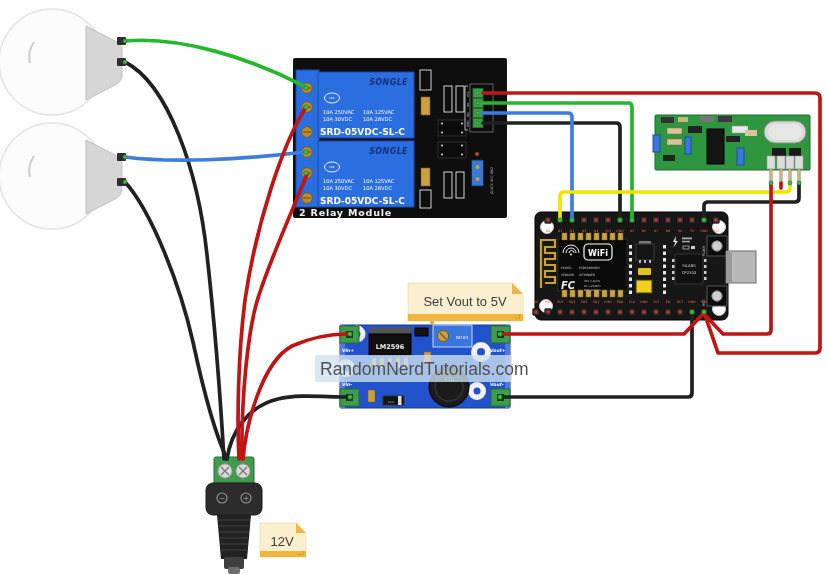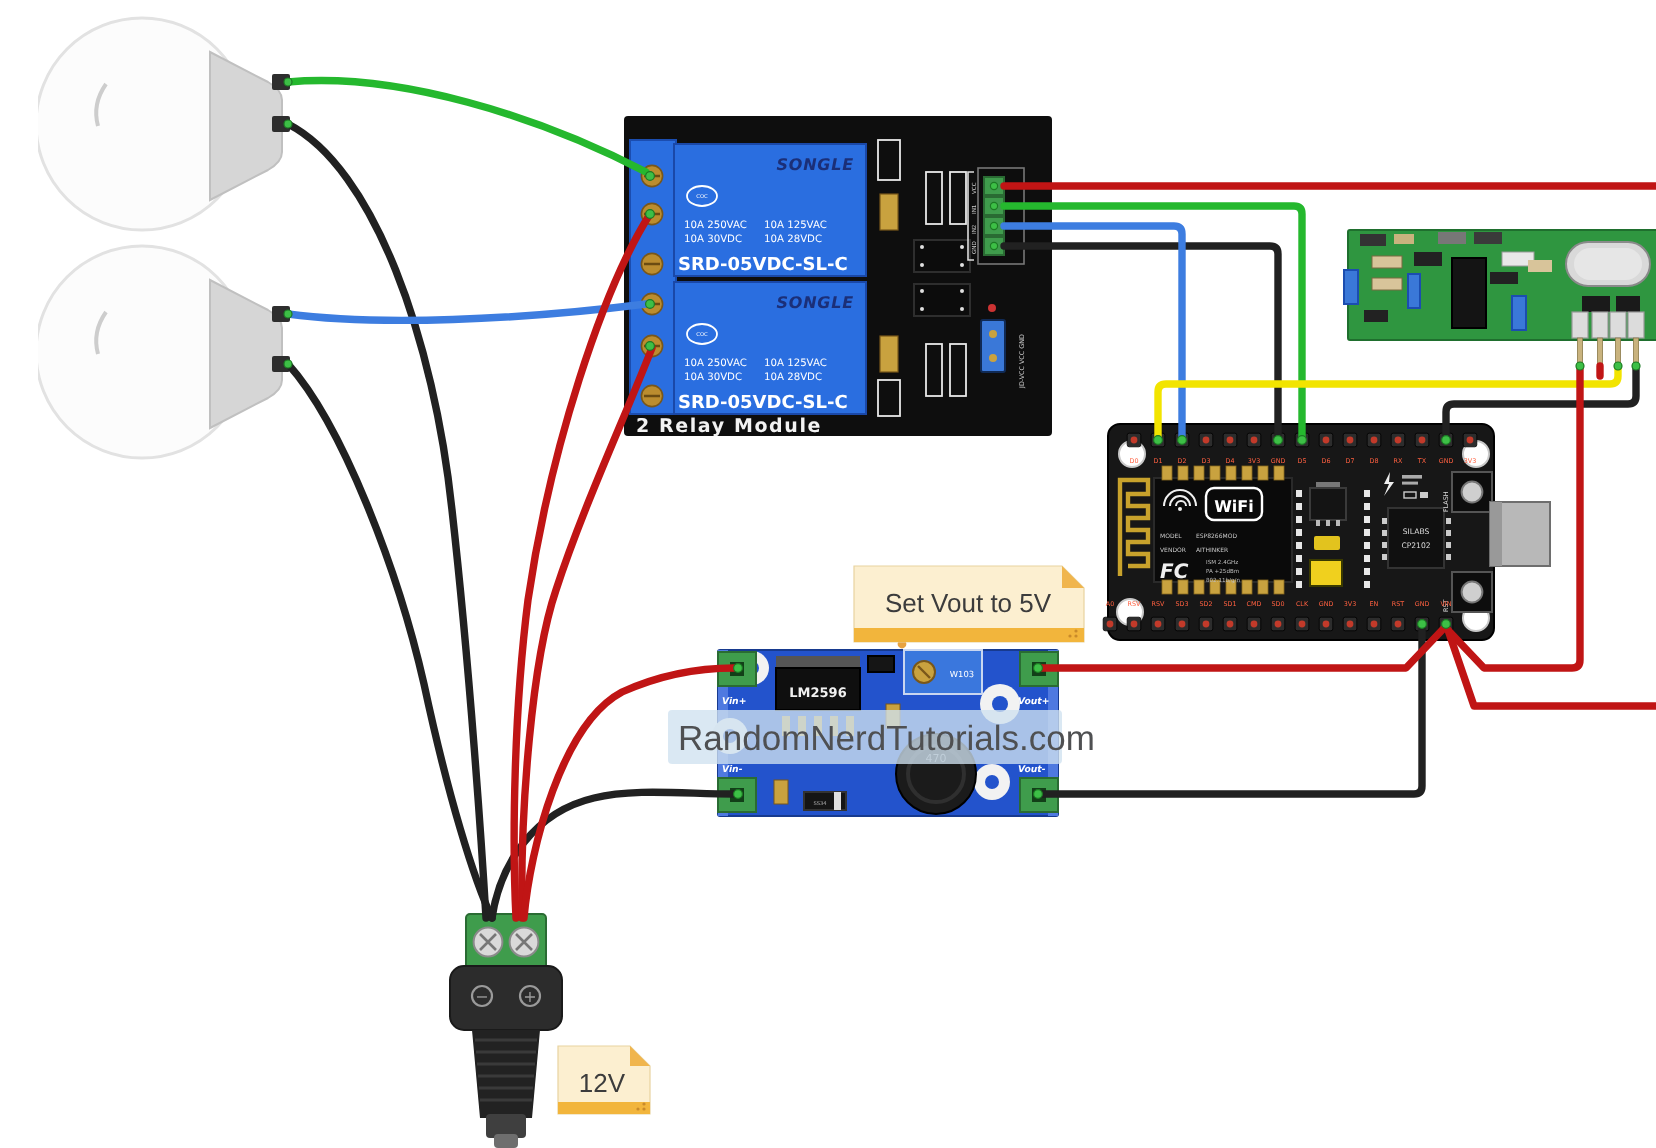--- a/index.html
+++ b/index.html
@@ -1,16 +1,16 @@
 <!DOCTYPE html>
 <html><head>
 <meta charset="utf-8">
 <style>
   html,body{margin:0;padding:0;background:#fff;}
-  .stage{width:709px;height:574px;position:relative;font-family:"DejaVu Sans",sans-serif;padding-left:19px;}
+  .stage{width:709px;height:574px;position:relative;font-family:"DejaVu Sans",sans-serif;}
   svg text{font-family:"DejaVu Sans",sans-serif;}
   .wire{fill:none;stroke-width:3.7;stroke-linecap:round;stroke-linejoin:round;}
   .pinlab{font-size:3.2px;fill:#ff6040;}
   .songle{font-style:italic;font-weight:bold;font-size:8px;fill:#1b2f78;letter-spacing:.4px;}
   .rating{font-size:5.1px;fill:#ffffff;}
   .model{font-weight:bold;font-size:9px;fill:#ffffff;}
   .boardlabel{font-weight:bold;font-size:9.5px;fill:#f2f2f2;letter-spacing:.8px;}
   .coil{font-size:2.6px;fill:#ffffff;}
   .hdrlab{font-size:2.8px;fill:#cccccc;}
   .jumplab{font-size:3.2px;fill:#cccccc;}

